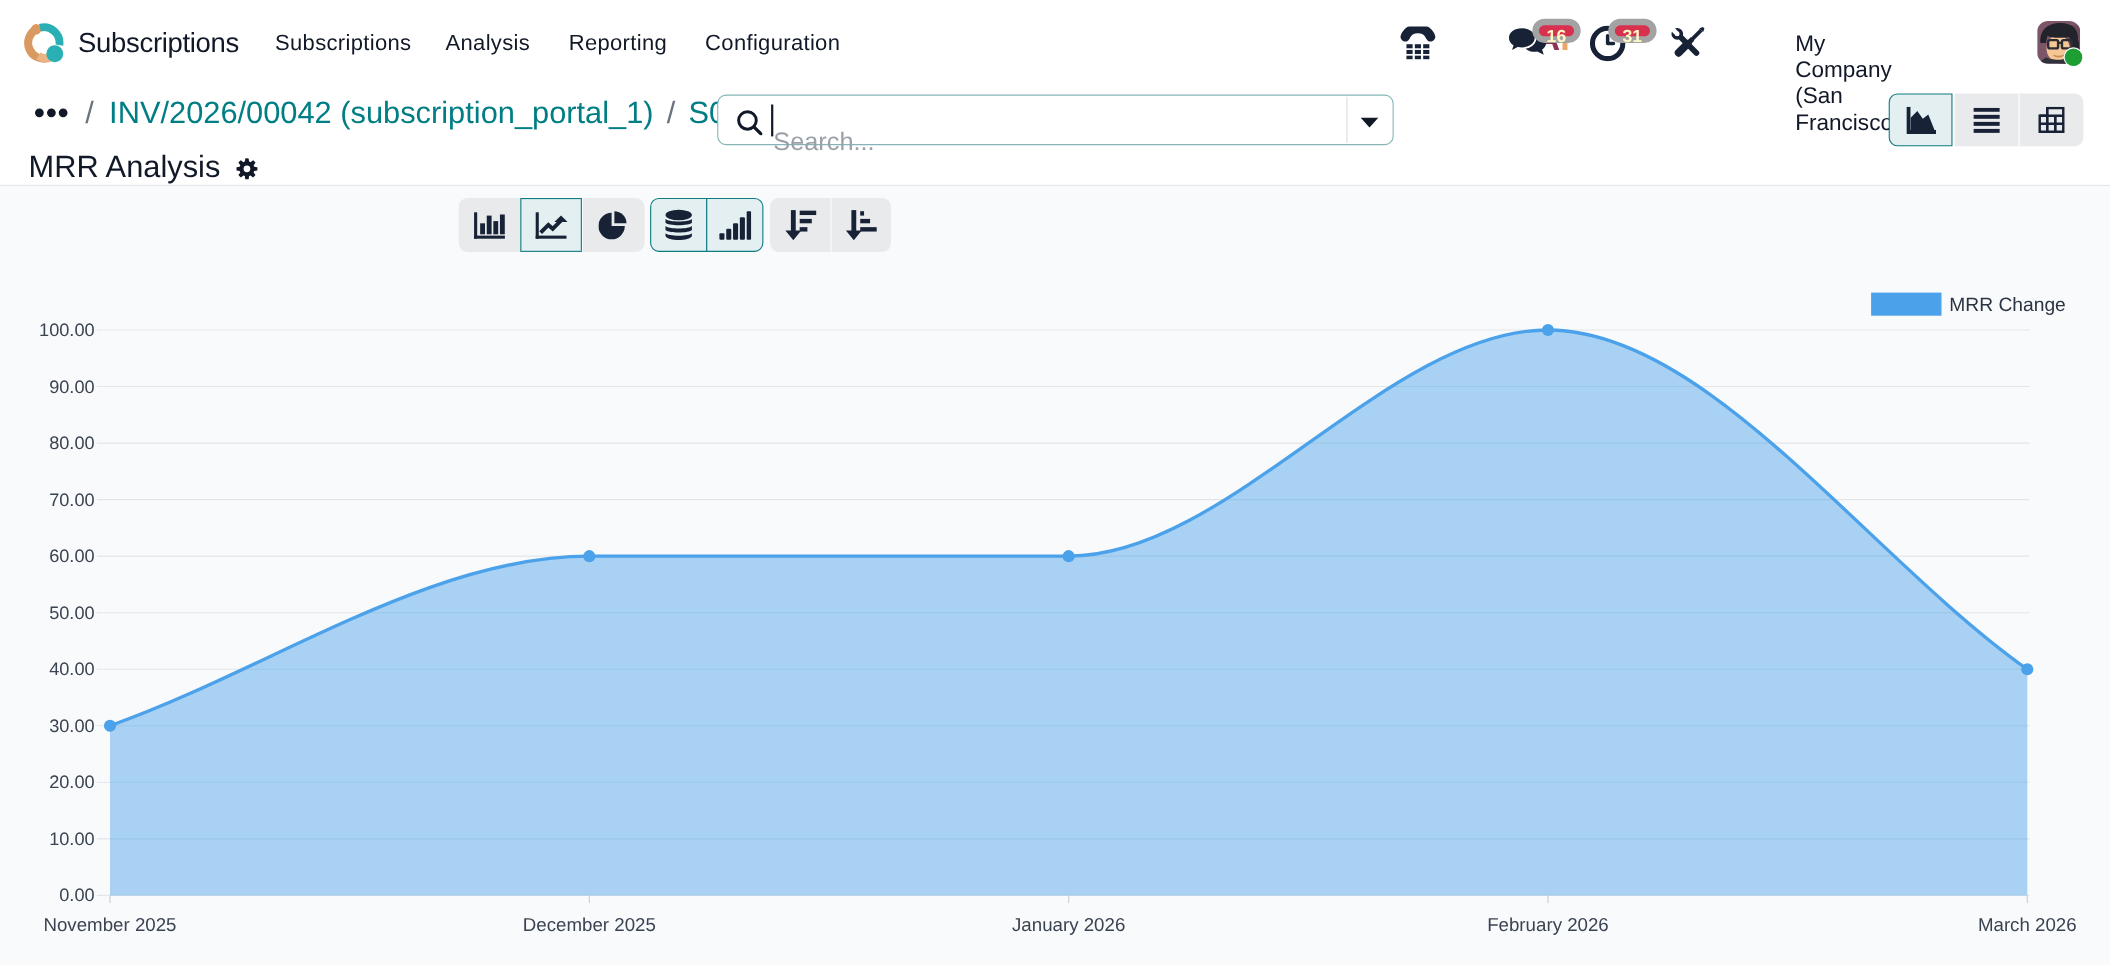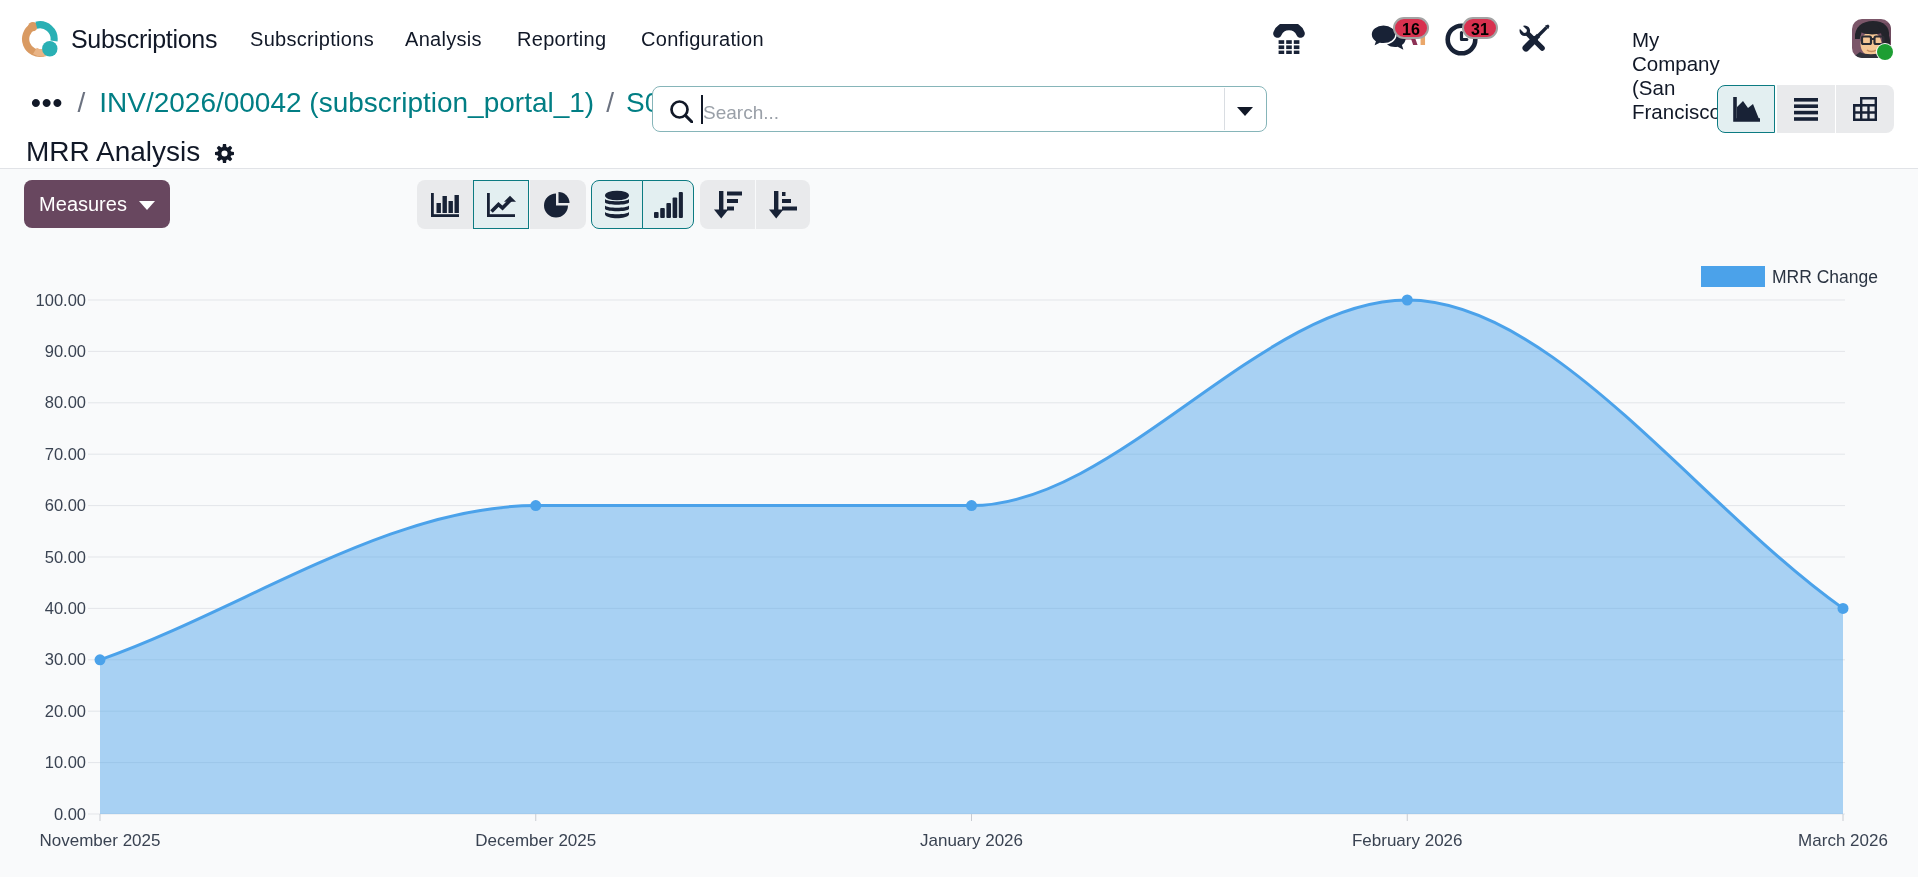--- a/index.html
+++ b/index.html
@@ -3,30 +3,30 @@
 <meta charset="utf-8">
 <style>
 *{margin:0;padding:0;box-sizing:border-box}
 html,body{width:1918px;height:877px;overflow:hidden;background:#fff;font-family:"Liberation Sans",sans-serif;}
 .abs{position:absolute}
 
 #nav{position:absolute;left:0;top:0;width:1578px;height:76px;background:#fff}
 .brand{position:absolute;left:71px;top:25px;font-size:25px;font-weight:500;color:#111827;letter-spacing:-0.3px}
 .menu{position:absolute;top:28px;font-size:20px;color:#111827;letter-spacing:0.3px}
 #sysicons svg{display:block}
-.badge{position:absolute;background:#d8314f;color:#000000;font-size:16px;font-weight:700;border-radius:13px;height:22px;line-height:22px;padding:0 7px;border:2px solid #a3a3a3}
+.badge{position:absolute;background:#d8314f;color:#fef9c3;font-size:16px;font-weight:700;border-radius:13px;height:22px;line-height:22px;padding:0 7px;border:6px solid #a3a3a3}
 .company{position:absolute;top:28px;font-size:20.5px;color:#111827}
 
 .bc{position:absolute;font-size:28px;color:#017e84}
 .bc .sep{color:#6b7280;padding:0 7px}
 .dots{color:#111827;font-weight:700;letter-spacing:1px}
 .title{position:absolute;left:26px;top:136px;font-size:28px;color:#111827}
 
 #search{position:absolute;left:652px;top:86px;width:615px;height:46px;background:#fff;border:1px solid #86b5b9;border-radius:8px}
-#search .ph{position:absolute;left:50px;top:15px;font-size:19px;color:#9aa0a8}
+#search .ph{position:absolute;left:50px;top:28px;font-size:23px;color:#9aa0a8}
 #search .vline{position:absolute;right:41px;top:1px;bottom:1px;width:1px;background:#d9dde2}
 #search .caret{position:absolute;right:13px;top:20px;width:0;height:0;border-left:8px solid transparent;border-right:8px solid transparent;border-top:9px solid #111827}
 #search .cursor{position:absolute;left:48px;top:8px;width:1.5px;height:29px;background:#111827}
 
 .vsw{position:absolute;top:85px;width:58px;height:48px;background:#e9eaec}
 .vsw.active{background:#e3eff1;border:1.5px solid #0c7b82;border-radius:8px 0 0 8px}
 
 #cpline{position:absolute;left:0;top:168px;width:1918px;height:1px;background:#e1e3e7}
 #cp{position:absolute;left:0;top:169px;width:1918px;height:708px;background:#f9fafb}
 .btn{position:absolute;top:11px;height:48px;border-radius:8px;font-size:20px;display:flex;align-items:center;justify-content:center}
@@ -160,21 +160,20 @@
     <svg class="abs" style="left:17px;top:12px" width="24" height="24" viewBox="0 0 24 24">
       <g fill="none" stroke="#182236" stroke-width="2.4">
         <path d="M8.2 8.2 L8.2 1.2 L22.8 1.2 L22.8 22.8 L1.2 22.8 L1.2 8.2 Z"></path>
         <path d="M1.2 8.2 L22.8 8.2 M1.2 15.5 L22.8 15.5 M8.2 8.2 L8.2 22.8 M15.5 8.2 L15.5 22.8"></path>
       </g>
     </svg>
   </div>
 </div>
 <div id="cpline"></div>
 <div id="cp">
-  <div class="btn" id="measures">Measures<span class="mcaret"></span></div>
 
   <div class="ibtn" style="left:417px;border-radius:8px 0 0 8px">
     <svg width="30" height="28" viewBox="0 0 30 28">
       <g fill="#182236">
         <rect x="1" y="2" width="2.8" height="24"></rect>
         <rect x="1" y="23.2" width="28" height="2.8"></rect>
         <rect x="6.5" y="12" width="4.4" height="10"></rect>
         <rect x="12.5" y="5" width="4.4" height="17"></rect>
         <rect x="18.5" y="10" width="4.4" height="12"></rect>
         <rect x="24.5" y="4" width="4.4" height="18"></rect>

